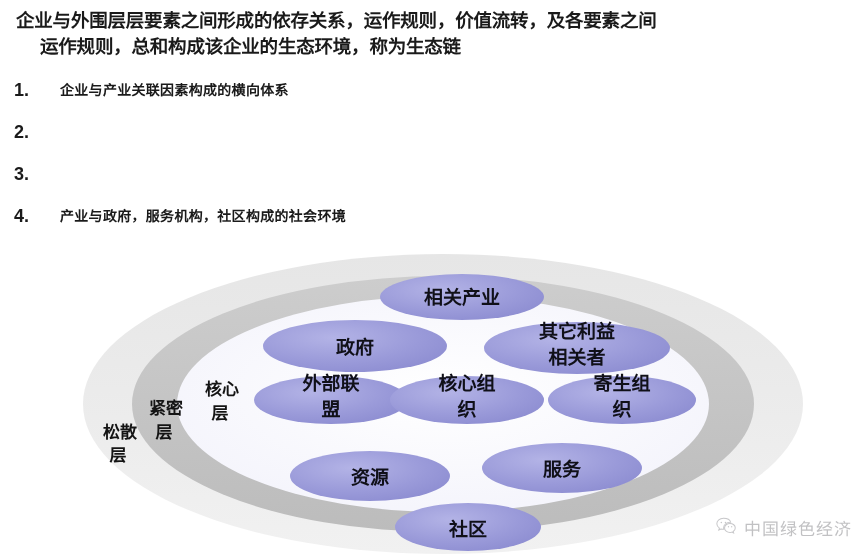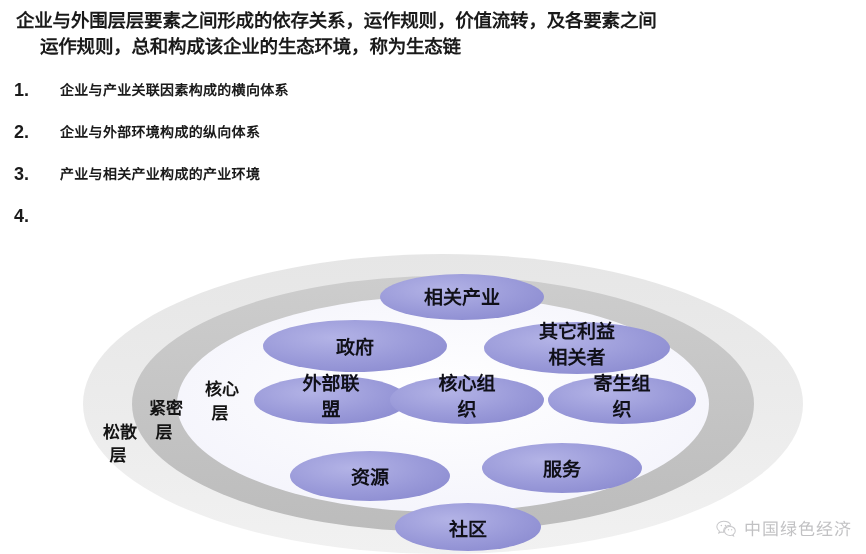--- a/index.html
+++ b/index.html
@@ -94,21 +94,21 @@
     font-weight: bold;
     fill: #101018;
   }
 
   
   #watermark {
     position: absolute;
     right: 14px;
     bottom: 14px;
     display: flex;
-    align-items: flex-end;
+    align-items: flex-start;
     gap: 7px;
     opacity: 0.55;
   }
   #watermark .wm-text {
     font-size: 17px;
     color: #8f8f93;
     font-family: "Liberation Serif", "DejaVu Serif", serif;
     letter-spacing: 1px;
     white-space: nowrap;
   }
@@ -127,28 +127,27 @@
     <span class="lead-line-2">运作规则，总和构成该企业的生态环境，称为生态链</span>
   </div>
 
   <div class="numbered-list">
     <div class="list-row">
       <span class="list-number">1.</span>
       <span class="list-text">企业与产业关联因素构成的横向体系</span>
     </div>
     <div class="list-row">
       <span class="list-number">2.</span>
-      <span class="list-text">企业与外部环境构成的纵向体系</span>
     </div>
     <div class="list-row">
       <span class="list-number">3.</span>
-      <span class="list-text">产业与相关产业构成的产业环境</span>
     </div>
     <div class="list-row">
       <span class="list-number">4.</span>
+      <span class="list-text">产业与政府，服务机构，社区构成的社会环境</span>
     </div>
   </div>
 
 </div>
 
 <div id="diagram">
 <svg width="866" height="302" viewBox="0 0 866 302" xmlns="http://www.w3.org/2000/svg">
   <defs>
     <radialGradient id="nodeGrad" cx="38%" cy="34%" r="78%">
       <stop offset="0%" stop-color="#b3b3e6"></stop>

